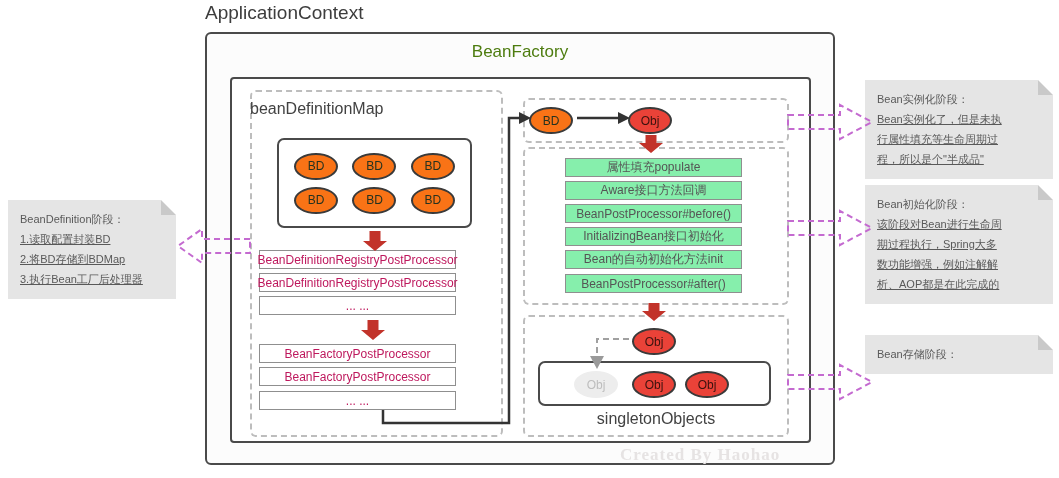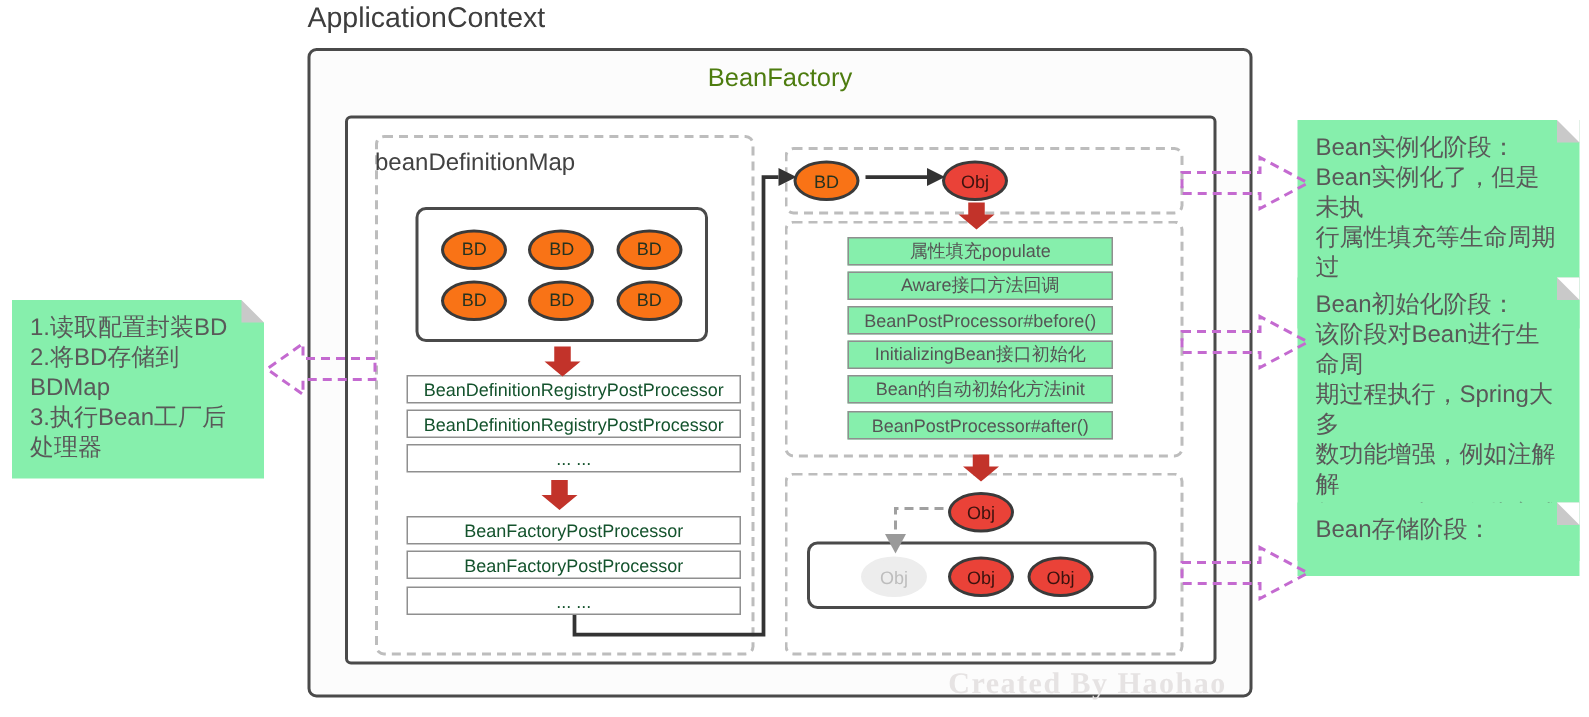--- a/index.html
+++ b/index.html
@@ -15,38 +15,38 @@
   .dashed-box{border:2px dashed #bdbdbd;border-radius:6px;box-sizing:border-box;}
   .bdm-box{left:250px;top:90px;width:253px;height:347px;}
   .bdm-label{left:250px;top:100px;width:253px;text-align:left;font-size:16px;color:#424242;}
   .bdmap-inner{left:277px;top:138px;width:195px;height:90px;border:2px solid #4a4a4a;border-radius:7px;background:#fff;box-sizing:border-box;
     display:flex;flex-wrap:wrap;align-items:center;justify-content:space-around;align-content:center;row-gap:7px;padding:4px 8px;}
   .oval{width:44px;height:27px;border:2px solid #3a3a3a;border-radius:50%;box-sizing:border-box;
     display:flex;align-items:center;justify-content:center;font-size:12px;color:#26321f;}
   .oval.green{background:#f97316;}
   .oval.red{background:#ea4238;color:#3b120e;}
   .oval.ghost{background:#ededed;border-color:#ededed;color:#bdbdbd;}
-  .row-box{left:259px;width:223px;height:19px;border:1px solid #8f8f8f;background:#fff;box-sizing:border-box;
-    display:flex;align-items:center;justify-content:center;font-size:12px;color:#14532d;white-space:nowrap;margin-left:12px;}
+  .row-box{left:259px;width:197px;height:19px;border:1px solid #8f8f8f;background:#fff;box-sizing:border-box;
+    display:flex;align-items:center;justify-content:center;font-size:12px;color:#be185d;white-space:nowrap;}
   .mid-top{left:523px;top:98px;width:266px;height:45px;}
   .mid-steps{left:523px;top:147px;width:266px;height:158px;}
   .mid-store{left:523px;top:315px;width:266px;height:122px;}
   .step-box{left:565px;width:177px;height:19px;border:1px solid #8f8f8f;background:#86efac;box-sizing:border-box;
     display:flex;align-items:center;justify-content:center;font-size:12px;color:#555;white-space:nowrap;}
   .singleton-box{left:538px;top:361px;width:233px;height:45px;border:2px solid #4a4a4a;border-radius:7px;background:#fff;box-sizing:border-box;}
   .so-label{left:523px;top:410px;width:266px;text-align:center;font-size:16px;color:#424242;}
-  .note{background:#86efac;color:#595959;font-size:16px;line-height:20px;padding:9px 12px 10px 12px;box-sizing:border-box;}
+  .note{background:#e5e5e5;color:#595959;font-size:11px;line-height:20px;padding:9px 12px 10px 12px;box-sizing:border-box;}
   .note .fold{position:absolute;top:0;right:0;width:0;height:0;border-bottom:15px solid #c9c9c9;border-right:15px solid #fff;}
-  .note-body{white-space:pre-line;}
+  .note-body{white-space:pre-line;text-decoration:underline;}
   .note-left{left:8px;top:200px;width:168px;}
   .note-r1{left:865px;top:80px;width:188px;}
   .note-r2{left:865px;top:185px;width:188px;}
   .note-r3{left:865px;top:335px;width:188px;}
-  .watermark{left:620px;top:445px;width:210px;text-align:center;font-family:"Liberation Serif",serif;
-    font-weight:bold;font-size:20px;color:#e6e3e3;letter-spacing:1px;}
+  .watermark{left:620px;top:445px;width:210px;text-align:left;font-family:"Liberation Serif",serif;
+    font-weight:bold;font-size:17px;color:#e6e3e3;letter-spacing:1px;}
   #overlay{position:absolute;left:0;top:0;pointer-events:none;}
 </style>
 </head>
 <body>
 
 <div id="canvas">
 
   <div class="abs title">ApplicationContext</div>
 
   <div class="abs outer-box"></div>
@@ -82,25 +82,27 @@
   <div class="abs step-box" style="top:227px">InitializingBean接口初始化</div>
   <div class="abs step-box" style="top:250px">Bean的自动初始化方法init</div>
   <div class="abs step-box" style="top:274px">BeanPostProcessor#after()</div>
 
   <div class="abs dashed-box mid-store"></div>
   <div class="abs oval red" style="left:632px;top:328px">Obj</div>
   <div class="abs singleton-box"></div>
   <div class="abs oval ghost" style="left:574px;top:371px">Obj</div>
   <div class="abs oval red" style="left:632px;top:371px">Obj</div>
   <div class="abs oval red" style="left:685px;top:371px">Obj</div>
+  <div class="abs so-label">singletonObjects</div>
 
   <div class="abs watermark">Created By Haohao</div>
 
   <div class="abs note note-left">
     <span class="fold"></span>
+    <div class="note-title">BeanDefinition阶段：</div>
     <div class="note-body">1.读取配置封装BD
 2.将BD存储到BDMap
 3.执行Bean工厂后处理器</div>
   </div>
   <div class="abs note note-r1">
     <span class="fold"></span>
     <div class="note-title">Bean实例化阶段：</div>
     <div class="note-body">Bean实例化了，但是未执
 行属性填充等生命周期过
 程，所以是个"半成品"</div>

